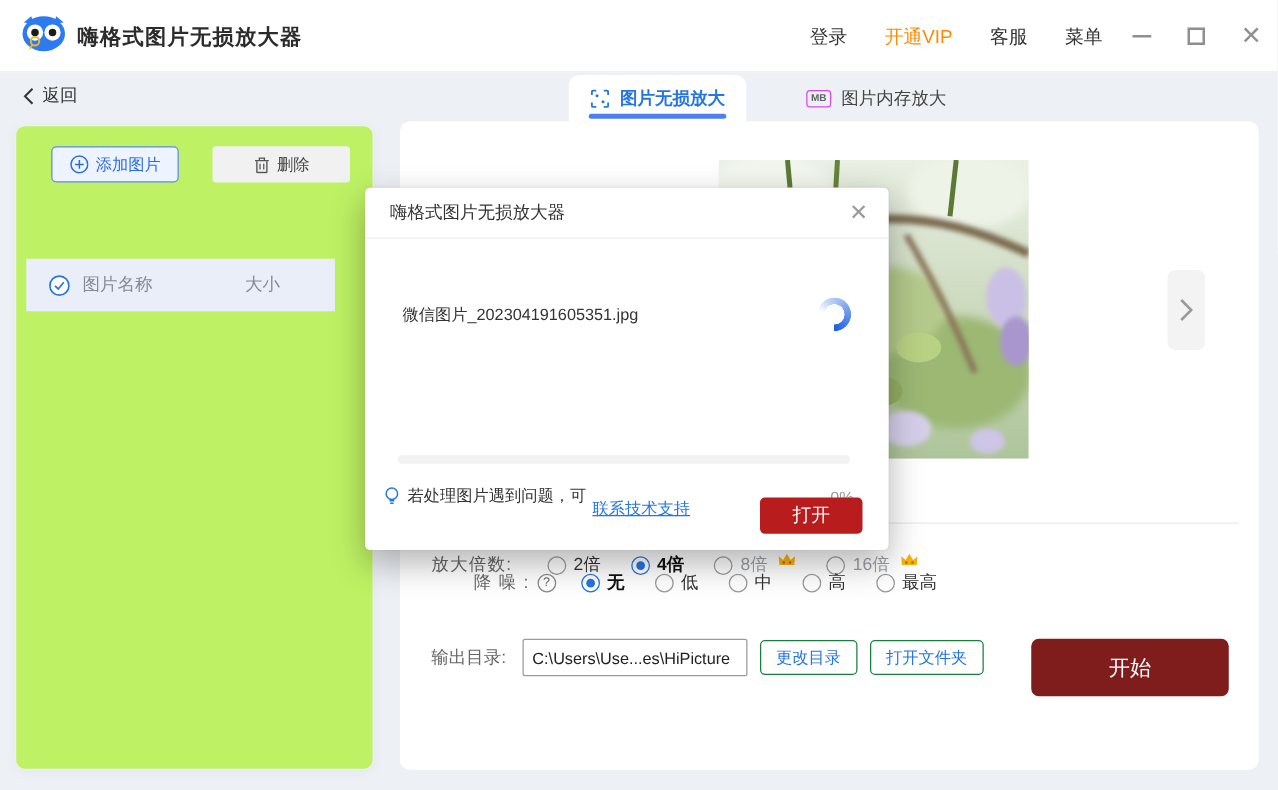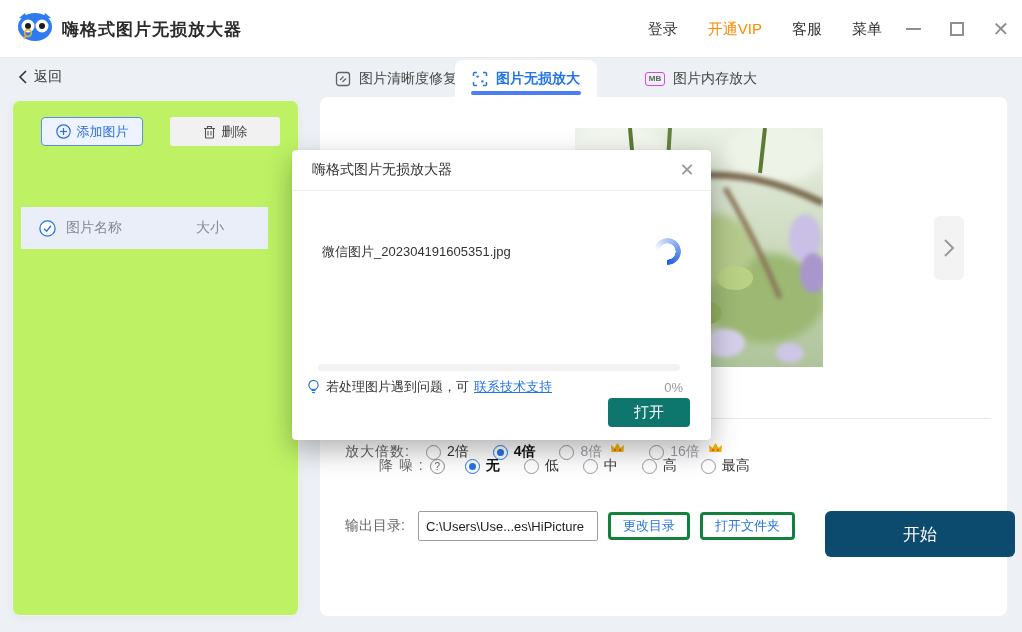--- a/index.html
+++ b/index.html
@@ -43,52 +43,52 @@
 
   
   .main-panel { position:absolute; left:320px; top:97px; width:687px; height:519px; background:#fff; border-radius:8px; }
   .preview-image { position:absolute; left:255px; top:31px; width:248px; height:239px; }
   .nav-next { position:absolute; left:614px; top:119px; width:30px; height:64px; background:#f3f3f4; border-radius:6px; display:flex; align-items:center; justify-content:center; cursor:pointer; }
   .divider { position:absolute; left:16px; top:321px; width:655px; height:1px; background:#e9e9e9; }
 
   .ctl-row { position:absolute; left:25px; display:flex; align-items:center; font-size:14px; color:#666; }
   .row-scale { top:346px; }
   .row-denoise { top:360px;margin-left:34px; }
-  .ctl-label { margin-right:16px; letter-spacing:1px; }
+  .ctl-label { margin-right:28px; letter-spacing:1px; }
   .radio-item { display:flex; align-items:center; gap:6px; margin-right:24px; cursor:pointer; }
   .radio { width:15px; height:15px; border-radius:50%; border:1px solid #9a9a9a; background:#fff; position:relative; flex:none; }
   .radio.selected { border:1px solid #2575e6; }
   .radio.selected::after { content:""; position:absolute; left:3px; top:3px; width:7px; height:7px; border-radius:50%; background:#2575e6; }
   .radio-label { color:#333; }
   .radio-label.sel { font-weight:bold; color:#111; }
   .radio-label.vip { color:#9aa0a6; }
   .q-icon { width:15px; height:15px; border:1px solid #8a8a8a; border-radius:50%; font-size:10px; color:#666; display:inline-flex; align-items:center; justify-content:center; margin-left:2px; }
 
   .row-output { position:absolute; left:25px; top:414px; display:flex; align-items:center; font-size:14px; color:#666; }
   .out-input { width:180px; height:30px; border:1px solid #9b9b9b; border-radius:2px; font-size:13px; color:#222; padding:0 7px; margin-left:13px; font-family:"Liberation Sans",sans-serif; }
-  .btn-outline { height:28px; border:3px solid #15803d; background:#fff; border-radius:4px; color:#2575e6; font-size:13px; padding:0 12px; margin-left:10px; cursor:pointer; font-family:"Liberation Sans",sans-serif; }
-  .btn-start { position:absolute; left:505px; top:414px; width:190px; height:46px; background:#0c4a6e; border:none; border-radius:6px; color:#fff; font-size:17px; cursor:pointer; font-family:Liberation Sans, sans-serif; }
+  .btn-outline { height:28px; border:1px solid #15803d; background:#fff; border-radius:4px; color:#2575e6; font-size:13px; padding:0 12px; margin-left:10px; cursor:pointer; font-family:"Liberation Sans",sans-serif; }
+  .btn-start { position:absolute; left:505px; top:414px; width:158px; height:46px; background:#7f1d1d; border:none; border-radius:6px; color:#fff; font-size:17px; cursor:pointer; font-family:Liberation Sans, sans-serif; }
 
   
   .dialog { position:absolute; left:292px; top:150px; width:419px; height:290px; background:#fff; border-radius:4px; box-shadow:0 10px 28px rgba(0,0,0,0.30), 0 0 1px rgba(0,0,0,0.15); z-index:10; }
   .dlg-header { position:relative; height:41px; border-bottom:1px solid #ededed; display:flex; align-items:center; }
   .dlg-title { margin-left:20px; font-size:14px; color:#333; }
   .dlg-close { position:absolute; right:14px; top:10px; font-size:18px; color:#9a9a9a; cursor:pointer; width:20px; height:20px; display:flex; align-items:center; justify-content:center; }
   .dlg-file-row { position:absolute; left:30px; right:30px; top:88px; display:flex; align-items:center; justify-content:space-between; }
   .dlg-filename { font-size:13px; color:#333; }
   .spinner { width:27px; height:27px; border-radius:50%; background:conic-gradient(from 210deg, rgba(31,95,224,0) 0deg, rgba(31,95,224,0) 70deg, #c7d9f9 120deg, #1f5fe0 330deg, rgba(31,95,224,0) 331deg);
              -webkit-mask:radial-gradient(closest-side, transparent 59%, #000 61%); mask:radial-gradient(closest-side, transparent 59%, #000 61%);
              animation:spin 1s linear infinite; }
   @keyframes spin { to { transform:rotate(360deg); } }
   .dlg-progress { position:absolute; left:26px; top:214px; width:362px; height:7px; background:#f2f2f3; border-radius:4px; overflow:hidden; }
   .dlg-progress-fill { height:100%; width:0%; background:#2575e6; border-radius:4px; }
   .dlg-tip-row { position:absolute; left:14px; right:28px; top:228px; display:flex; align-items:center; font-size:13px; color:#333; gap:5px; }
-  .dlg-tip-link { color:#2575e6; text-decoration:underline; cursor:pointer; }
+  .dlg-tip-link { color:#2575e6; text-decoration:underline; cursor:pointer;margin-top:20px; }
   .dlg-pct { margin-left:auto; color:#9a9a9a; font-size:13px; }
-  .btn-open { position:absolute; left:316px; top:248px; width:82px; height:29px; background:#0f766e; border:none; border-radius:4px; color:#fff; font-size:15px; cursor:pointer; font-family:"Liberation Sans",sans-serif; }
+  .btn-open { position:absolute; left:316px; top:248px; width:82px; height:29px; background:#b91c1c; border:none; border-radius:4px; color:#fff; font-size:15px; cursor:pointer; font-family:"Liberation Sans",sans-serif; }
 
   .crown { margin-left:-16px; margin-right:24px; margin-top:-10px; }
 </style>
 </head>
 <body>
 
 <div class="app">
 
   <header class="titlebar">
     <svg class="logo" viewBox="0 0 38 32">
@@ -153,28 +153,20 @@
           <circle cx="8.5" cy="8.5" r="7.6" fill="#fff" stroke="#2575e6" stroke-width="1.3"></circle>
           <polyline points="5,8.7 7.6,11.2 12,5.8" fill="none" stroke="#2575e6" stroke-width="1.4"></polyline>
         </svg>
       </span>
       <span class="cell-name">图片名称</span>
       <span class="cell-size">大小</span>
     </div>
 
   </aside>
 
-  <div class="tab tab1">
-    <svg width="16" height="16" viewBox="0 0 16 16">
-      <rect x="1.5" y="1.5" width="13" height="13" rx="2.5" fill="none" stroke="#5f6368" stroke-width="1.3"></rect>
-      <line x1="5" y1="9" x2="8.5" y2="5.5" stroke="#5f6368" stroke-width="1.3"></line>
-      <line x1="7.5" y1="11" x2="11" y2="7.5" stroke="#5f6368" stroke-width="1.3"></line>
-    </svg>
-    <span>图片清晰度修复</span>
-  </div>
   <div class="tab tab2">
     <svg width="16" height="16" viewBox="0 0 16 16">
       <path d="M1.5 5 L1.5 2.5 Q1.5 1.5 2.5 1.5 L5 1.5" fill="none" stroke="#2575e6" stroke-width="1.5"></path>
       <path d="M11 1.5 L13.5 1.5 Q14.5 1.5 14.5 2.5 L14.5 5" fill="none" stroke="#2575e6" stroke-width="1.5"></path>
       <path d="M14.5 11 L14.5 13.5 Q14.5 14.5 13.5 14.5 L11 14.5" fill="none" stroke="#2575e6" stroke-width="1.5"></path>
       <path d="M5 14.5 L2.5 14.5 Q1.5 14.5 1.5 13.5 L1.5 11" fill="none" stroke="#2575e6" stroke-width="1.5"></path>
       <circle cx="5.6" cy="5.6" r="1.2" fill="#2575e6"></circle>
       <circle cx="10.4" cy="10.4" r="1.2" fill="#2575e6"></circle>
     </svg>
     <span>图片无损放大</span>

